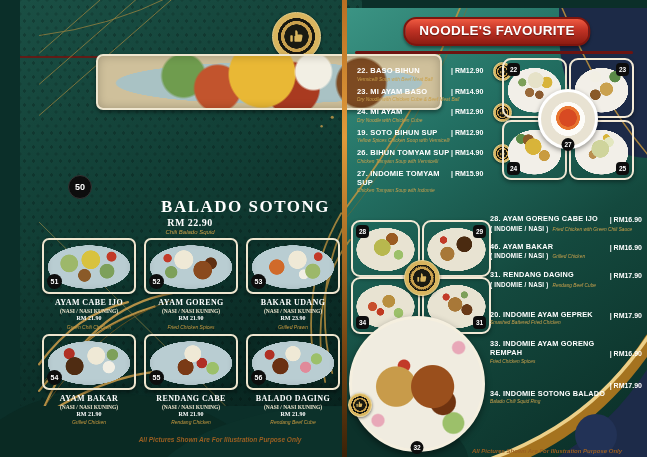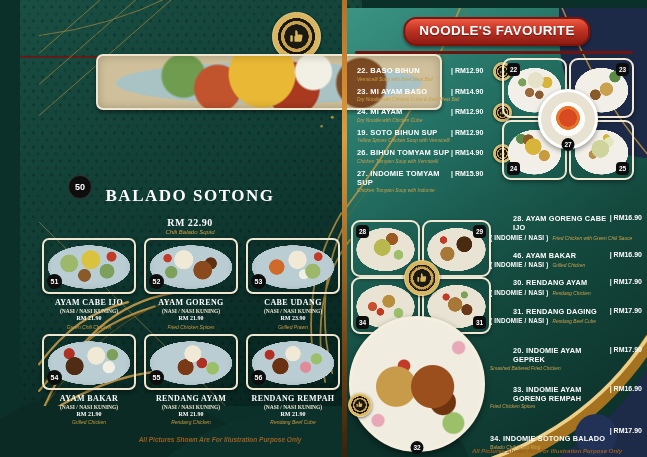--- a/index.html
+++ b/index.html
@@ -27,21 +27,21 @@
   .emblem::after{content:"";position:absolute;inset:16%;border:1px dotted #caa14e;border-radius:50%;}
   .emblem svg{width:42%;height:42%;z-index:1;}
   .seal-main{position:absolute;left:252px;top:12px;width:47px;height:47px;z-index:3;}
 
   
   .hero{position:absolute;left:76px;top:54px;width:232px;height:141px;border-radius:9px;
     border:3px solid #efe6cf;box-shadow:0 3px 8px rgba(0,0,0,.5),inset 0 0 22px rgba(0,0,0,.30);z-index:3;}
   .hero-badge{position:absolute;left:48px;top:175px;width:22px;height:22px;border-radius:50%;
     background:#0d0d0d;color:#fff;font-weight:bold;font-size:9px;display:flex;align-items:center;
     justify-content:center;border:1px solid #333;z-index:5;}
-  .hero-title{position:absolute;left:30px;top:186px;width:280px;text-align:center;z-index:3;
+  .hero-title{position:absolute;left:30px;top:197px;width:280px;text-align:right;z-index:3;
     font-family:"Liberation Serif",serif;font-weight:bold;font-size:17px;color:#fff;letter-spacing:1.5px;}
   .hero-price{position:absolute;left:30px;top:217px;width:280px;text-align:center;z-index:3;
     font-family:"Liberation Serif",serif;font-weight:bold;font-size:10px;color:#fff;letter-spacing:.5px;}
   .hero-sub{position:absolute;left:30px;top:229px;width:280px;text-align:center;z-index:3;
     font-size:6px;font-style:italic;color:#cda249;}
 
   
   .grid{position:absolute;left:24px;top:238px;width:294px;display:grid;
     grid-template-columns:repeat(3,1fr);column-gap:12px;row-gap:4px;z-index:3;}
   .cell{display:flex;flex-direction:column;align-items:center;text-align:center;}
@@ -104,21 +104,21 @@
   .pgm.tl{left:0;top:0}.pgm.tr{right:0;top:0}.pgm.bl{left:0;bottom:0}.pgm.br{right:0;bottom:0}
   .emb-mid{position:absolute;left:53px;top:40px;width:34px;height:34px;z-index:5;}
 
   
   .pg-circ{position:absolute;left:2px;top:308px;width:130px;height:130px;border-radius:50%;
     border:3px solid #f5efdf;background-color:#f0ece0;box-shadow:0 3px 7px rgba(0,0,0,.45);z-index:3;}
   .emb-circ{position:absolute;left:-4px;top:74px;width:22px;height:22px;z-index:5;}
 
   
   .rlist{position:absolute;left:143px;top:206px;width:152px;z-index:3;}
-  .rrow .line1{display:flex;align-items:flex-start;margin-left:23px;}
+  .rrow .line1{display:flex;align-items:flex-end;}
   .rt{flex:1;font-size:7.3px;font-weight:bold;color:#fff;letter-spacing:.2px;}
   .rp{font-size:7px;font-weight:bold;color:#fff;white-space:nowrap;margin-left:3px;}
   .rp::before{content:"| ";}
   .line2{display:flex;align-items:baseline;gap:4px;margin-top:1.5px;}
   .ro{font-size:6.3px;font-weight:bold;color:#fff;letter-spacing:.2px;}
   .rs{font-size:4.8px;color:#c9a14c;font-style:italic;}
   .mt10{margin-top:10px}.mt11{margin-top:11px}.mt14{margin-top:14px}.mt18{margin-top:18px}.mt22{margin-top:22px}
   .rp34{text-align:right;font-size:7px;font-weight:bold;color:#fff;}
   .rp34::before{content:"| ";}
   .footer-r{position:absolute;left:105px;top:440px;width:190px;text-align:center;z-index:4;
@@ -303,48 +303,48 @@
           </div>
         <div class="t">AYAM GORENG</div>
         <div class="o">(NASI / NASI KUNING)</div>
         <div class="p">RM 21.90</div>
         <div class="s">Fried Chicken Spices</div>
       </div>
       <div class="cell">
         <div class="ph f-n3">
             <span class="num">53</span>
           </div>
-        <div class="t">CABE UDANG</div>
+        <div class="t">BAKAR UDANG</div>
         <div class="o">(NASI / NASI KUNING)</div>
         <div class="p">RM 23.90</div>
         <div class="s">Grilled Prawn</div>
       </div>
       <div class="cell">
         <div class="ph f-n4">
             <span class="num">54</span>
           </div>
         <div class="t">AYAM BAKAR</div>
         <div class="o">(NASI / NASI KUNING)</div>
         <div class="p">RM 21.90</div>
         <div class="s">Grilled Chicken</div>
       </div>
       <div class="cell">
         <div class="ph f-n5">
             <span class="num">55</span>
           </div>
-        <div class="t">RENDANG AYAM</div>
+        <div class="t">RENDANG CABE</div>
         <div class="o">(NASI / NASI KUNING)</div>
         <div class="p">RM 21.90</div>
         <div class="s">Rendang Chicken</div>
       </div>
       <div class="cell">
         <div class="ph f-n6">
             <span class="num">56</span>
           </div>
-        <div class="t">RENDANG REMPAH</div>
+        <div class="t">BALADO DAGING</div>
         <div class="o">(NASI / NASI KUNING)</div>
         <div class="p">RM 21.90</div>
         <div class="s">Rendang Beef Cube</div>
       </div>
     </div>
 
     <div class="footer-l">All Pictures Shown Are For Illustration Purpose Only</div>
   </section>
 
   <div class="gutter"></div>
@@ -491,30 +491,20 @@
       <div class="rrow mt10">
         <div class="line1">
             <span class="rt">46. AYAM BAKAR</span>
             <span class="rp">RM16.90</span>
           </div>
         <div class="line2">
             <span class="ro">( INDOMIE / NASI )</span>
             <span class="rs">Grilled Chicken</span>
           </div>
       </div>
-      <div class="rrow mt10">
-        <div class="line1">
-            <span class="rt">30. RENDANG AYAM</span>
-            <span class="rp">RM17.90</span>
-          </div>
-        <div class="line2">
-            <span class="ro">( INDOMIE / NASI )</span>
-            <span class="rs">Rendang Chicken</span>
-          </div>
-      </div>
       <div class="rrow mt11">
         <div class="line1">
             <span class="rt">31. RENDANG DAGING</span>
             <span class="rp">RM17.90</span>
           </div>
         <div class="line2">
             <span class="ro">( INDOMIE / NASI )</span>
             <span class="rs">Rendang Beef Cube</span>
           </div>
       </div>

